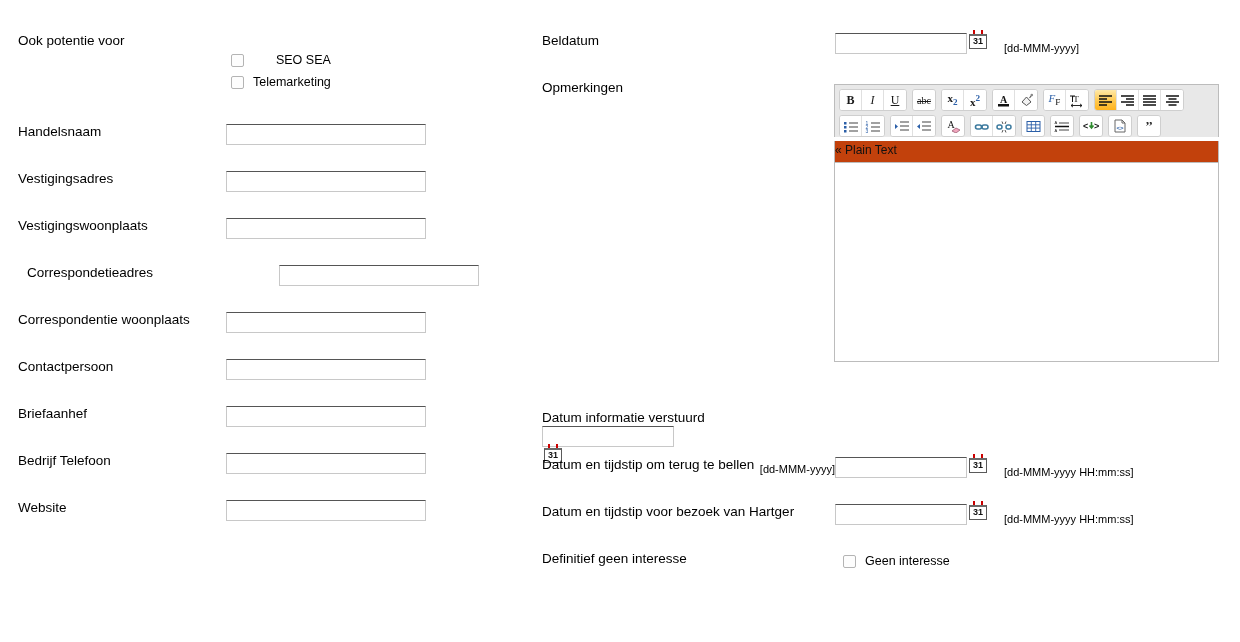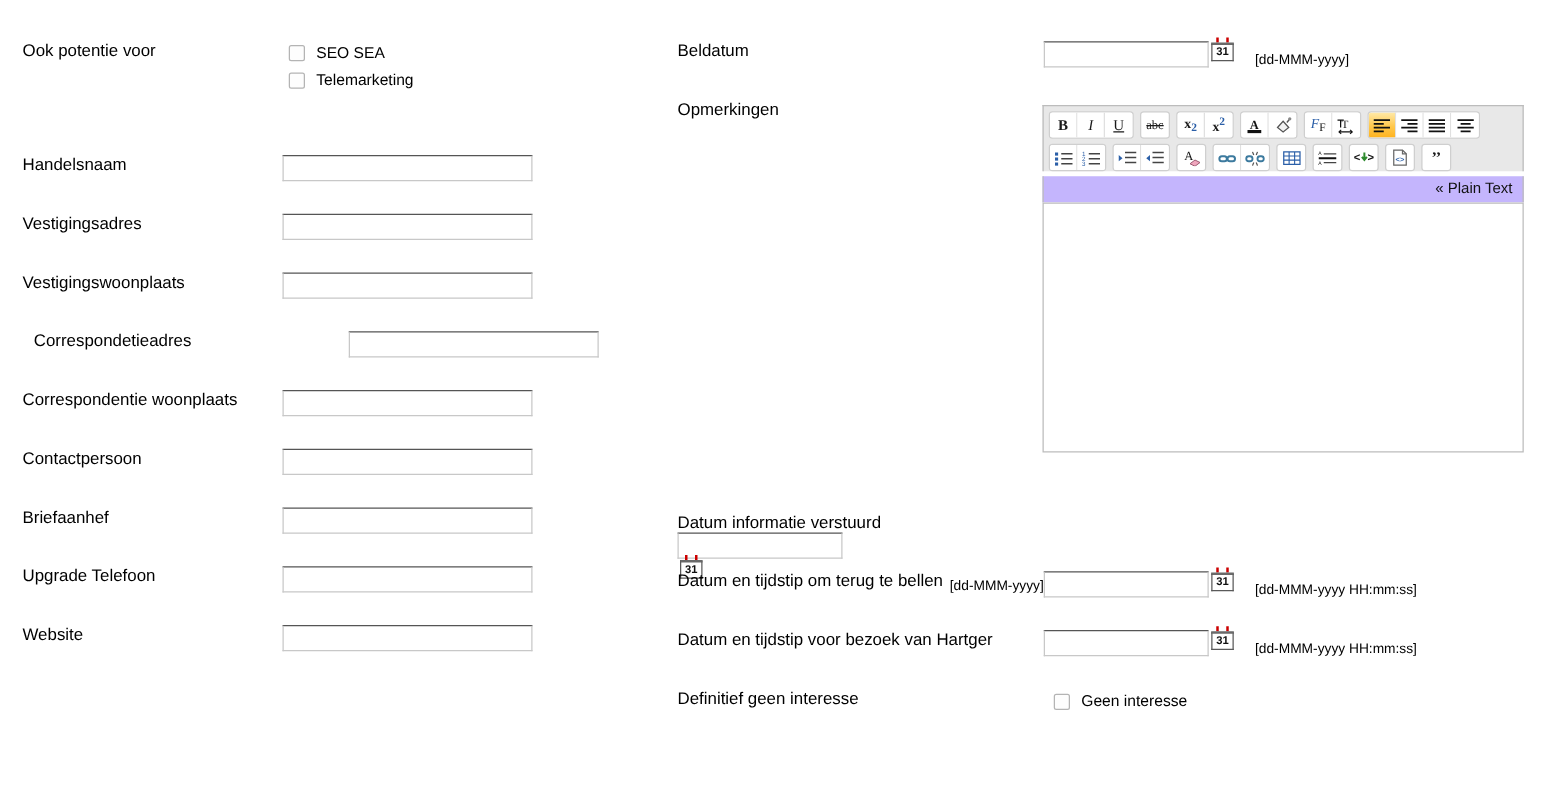--- a/index.html
+++ b/index.html
@@ -95,24 +95,24 @@
     border-right: 1px solid #e0e0e0;
     background: #fff;
     cursor: pointer;
   }
   .btn:last-child { border-right: none; }
   .btn.on {
     background: linear-gradient(to bottom, #ffe9a8 0%, #ffc84d 55%, #ffb31f 100%);
   }
   .btn svg { display: block; }
   .plain {
-    background: #c4b5fd;
+    background: #c2410c;
     border: 1px solid #bcbcbc;
     border-top: none; border-bottom: none;
-    text-align: right;
+    text-align: left;
     padding: 2px 8px 5px 0;
     font-size: 12px;
     color: #111;
     cursor: pointer;
   }
   .area {
     height: 200px;
     background: #fff;
     border: 1px solid #bcbcbc;
   }
@@ -133,21 +133,21 @@
 </style>
 </head>
 <body>
 
 <div class="page">
 
   <div class="row" style="left:18px; top:33px;">
     <div class="label">Ook potentie voor</div>
   </div>
   <div style="position:absolute; left:231px; top:32px;">
-    <div class="cbx-row" style="margin-top:0;">
+    <div class="cbx-row" style="margin-top:18px;justify-content:space-between;">
       <span class="cbx"></span>
       <span class="cbx-lbl">SEO SEA</span>
     </div>
     <div class="cbx-row" style="margin-top:2px;">
       <span class="cbx"></span>
       <span class="cbx-lbl">Telemarketing</span>
     </div>
   </div>
 
   <div class="row" style="left:18px; top:171px;">
@@ -172,21 +172,21 @@
   </div>
   <div class="row" style="left:18px; top:359px;">
     <div class="label" style="width:208px;">Contactpersoon</div>
     <input class="txt" type="text" value="" style="">
   </div>
   <div class="row" style="left:18px; top:406px;">
     <div class="label" style="width:208px;">Briefaanhef</div>
     <input class="txt" type="text" value="" style="">
   </div>
   <div class="row" style="left:18px; top:453px;">
-    <div class="label" style="width:208px;">Upgrade Telefoon</div>
+    <div class="label" style="width:208px;">Bedrijf Telefoon</div>
     <input class="txt" type="text" value="" style="">
   </div>
   <div class="row" style="left:18px; top:500px;">
     <div class="label" style="width:208px;">Website</div>
     <input class="txt" type="text" value="" style="">
   </div>
 
   <div class="row" style="left:542px; top:33px;">
     <div class="label" style="width:293px;">Beldatum</div>
     <input class="txt date" type="text" value="" style="">

